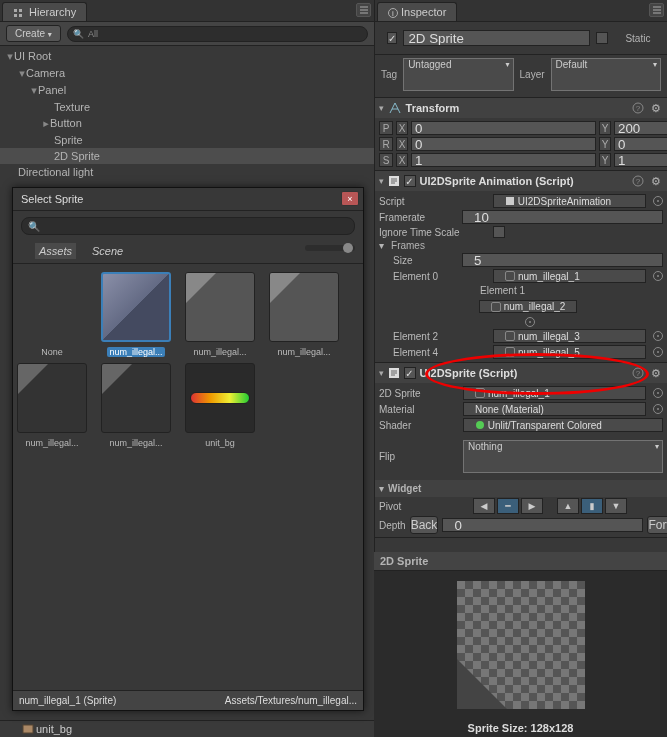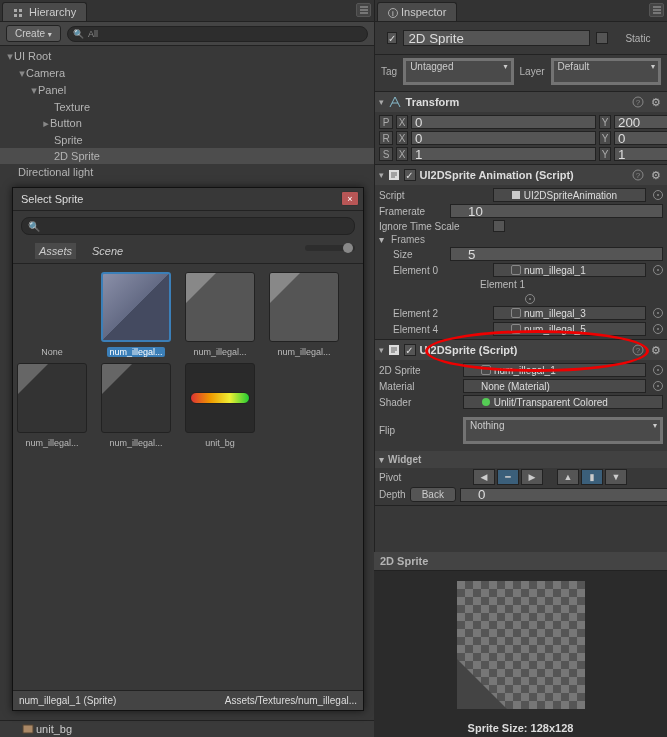--- a/index.html
+++ b/index.html
@@ -47,39 +47,39 @@
 
   
   .right { position: absolute; left: 374px; top: 0; right: 0; height: 737px; background: #383838; border-left: 1px solid #222; }
   .insp-head { display: flex; align-items: center; gap: 6px; padding: 4px 6px; border-bottom: 1px solid #222; }
   .cube-ic { width: 24px; height: 24px; }
   .chk { width: 12px; height: 12px; background: #555; border: 1px solid #222; display: inline-flex; align-items: center; justify-content: center; }
   .chk.on::after { content: '✓'; font-size: 10px; color: #ddd; }
   .name-field { flex: 1; background: #555; border: 1px solid #222; height: 16px; color: #ddd; padding: 0 4px; }
   .static-chk { display: flex; align-items: center; gap: 17px; font-size: 10px; }
   .tag-row { display: flex; align-items: center; gap: 6px; padding: 3px 6px 6px; border-bottom: 1px solid #222; font-size: 10px; }
-  .drop { flex: 1; background: #4a4a4a; border: 3px solid #737373; height: 27px; color: #ccc; padding: 0 4px; position: relative; }
+  .drop { flex: 1; background: #4a4a4a; border: 1px solid #737373; height: 33px; color: #ccc; padding: 0 4px; position: relative; }
   .drop::after { content: '▾'; position: absolute; right: 3px; top: 1px; font-size: 8px; }
 
   .comp { border-bottom: 1px solid #222; }
   .comp-head { display: flex; align-items: center; gap: 4px; padding: 3px 4px; background: #414141; }
   .comp-head .tri2 { font-size: 9px; color: #aaa; }
   .comp-head .title { font-weight: bold; font-size: 11px; color: #ddd; }
   .comp-head .spacer { flex: 1; }
   .comp-head .ic-btn { width: 14px; height: 14px; display: flex; align-items: center; justify-content: center; }
   .comp-body { padding: 2px 4px; }
   .prop-row { display: flex; align-items: center; gap: 4px; padding: 1px 0; font-size: 10px; }
   .prop-row .lbl { width: 110px; color: #bbb; }
-  .prop-row .fld { flex: 1; background: #555; border: 1px solid #222; height: 14px; color: #ddd; padding: 0 17px; display: flex; align-items: center; }
+  .prop-row .fld { flex: 1; background: #555; border: 1px solid #222; height: 14px; color: #ddd; padding: 0 11px; display: flex; align-items: center; }
   .prop-row .fld.obj { background: #4a4a4a; }
   .prop-row .xyz { display: flex; gap: 3px; flex: 1; }
   .prop-row .xyz .axis { width: 12px; height: 14px; background: #4a4a4a; border: 1px solid #222; color: #aaa; text-align: center; line-height: 14px; }
   .prop-row .xyz .axis.prs { width: 14px; }
   .prop-row .xyz .val { flex: 1; background: #555; border: 1px solid #222; height: 14px; color: #ddd; padding: 0 3px; }
-  .btn-sm { background: #555; border: 1px solid #222; color: #ccc; padding: 1px 11px; border-radius: 3px; font-size: 10px; }
+  .btn-sm { background: #555; border: 1px solid #222; color: #ccc; padding: 1px 0; border-radius: 3px; font-size: 12px; }
   .color-swatch { flex: 1; height: 14px; background: #fff; border: 1px solid #222; }
   .eyedrop { width: 14px; height: 14px; display: flex; align-items: center; justify-content: center; }
   .pivot-ctrl { display: flex; gap: 2px; }
   .pivot-btn { width: 22px; height: 16px; background: #555; border: 1px solid #222; color: #ccc; display: flex; align-items: center; justify-content: center; font-size: 9px; }
   .pivot-btn.sel { background: #3b5f7a; }
   
   .circled { position: absolute; border: 3px solid #e00; border-radius: 50%; pointer-events: none; }
 
   .preview { position: absolute; left: 374px; bottom: 0; right: 0; background: #2b2b2b; }
   .preview-head { background: #444; padding: 3px 6px; font-weight: bold; border-bottom: 1px solid #222; }
@@ -320,20 +320,24 @@
           <div class="prop-row" style="padding-left: 14px;">
             <span class="lbl" style="width:96px;">Element 0</span>
             <div class="fld obj">
               <span class="obj-ic"></span>
               <span>num_illegal_1</span>
             </div>
             <span class="target-ring"></span>
           </div>
           <div class="prop-row" style="padding-left: 14px; flex-direction: column;">
             <span class="lbl" style="width:96px;">Element 1</span>
+            <div class="fld obj">
+              <span class="obj-ic"></span>
+              <span>num_illegal_2</span>
+            </div>
             <span class="target-ring"></span>
           </div>
           <div class="prop-row" style="padding-left: 14px;">
             <span class="lbl" style="width:96px;">Element 2</span>
             <div class="fld obj">
               <span class="obj-ic"></span>
               <span>num_illegal_3</span>
             </div>
             <span class="target-ring"></span>
           </div>

